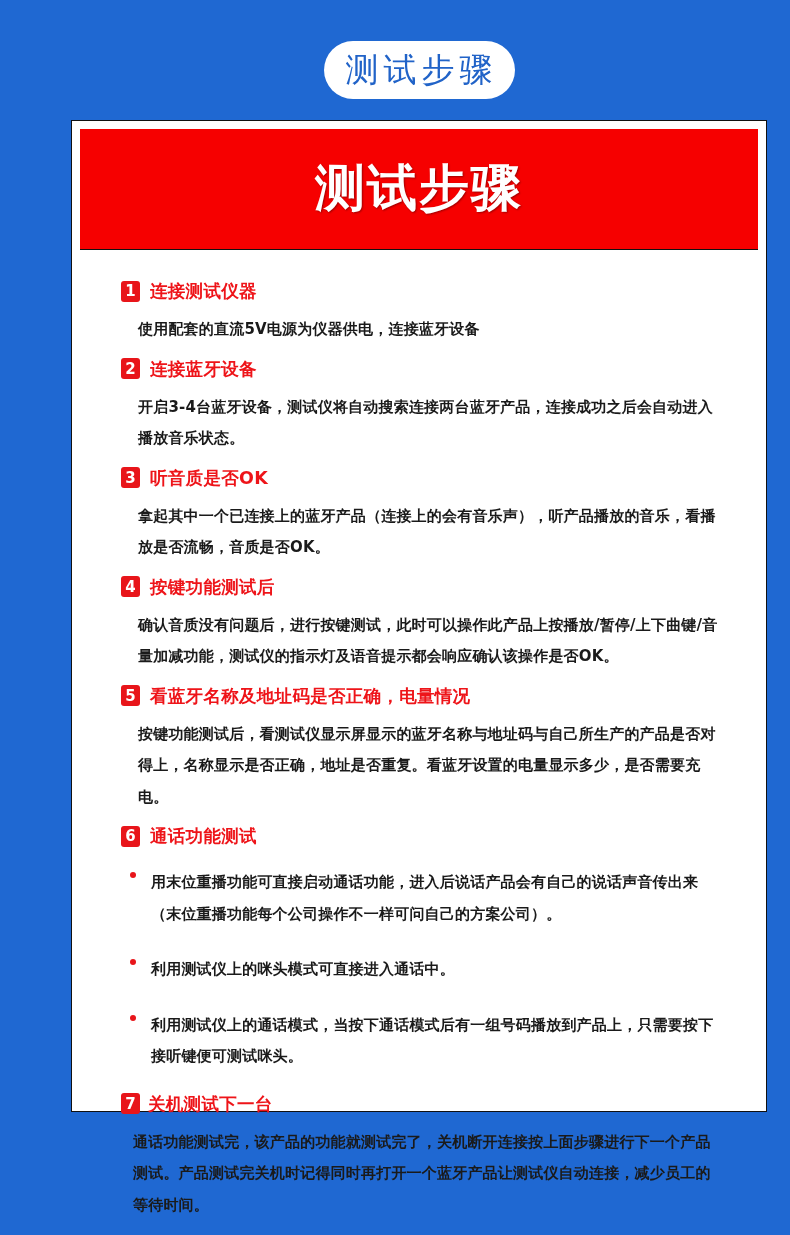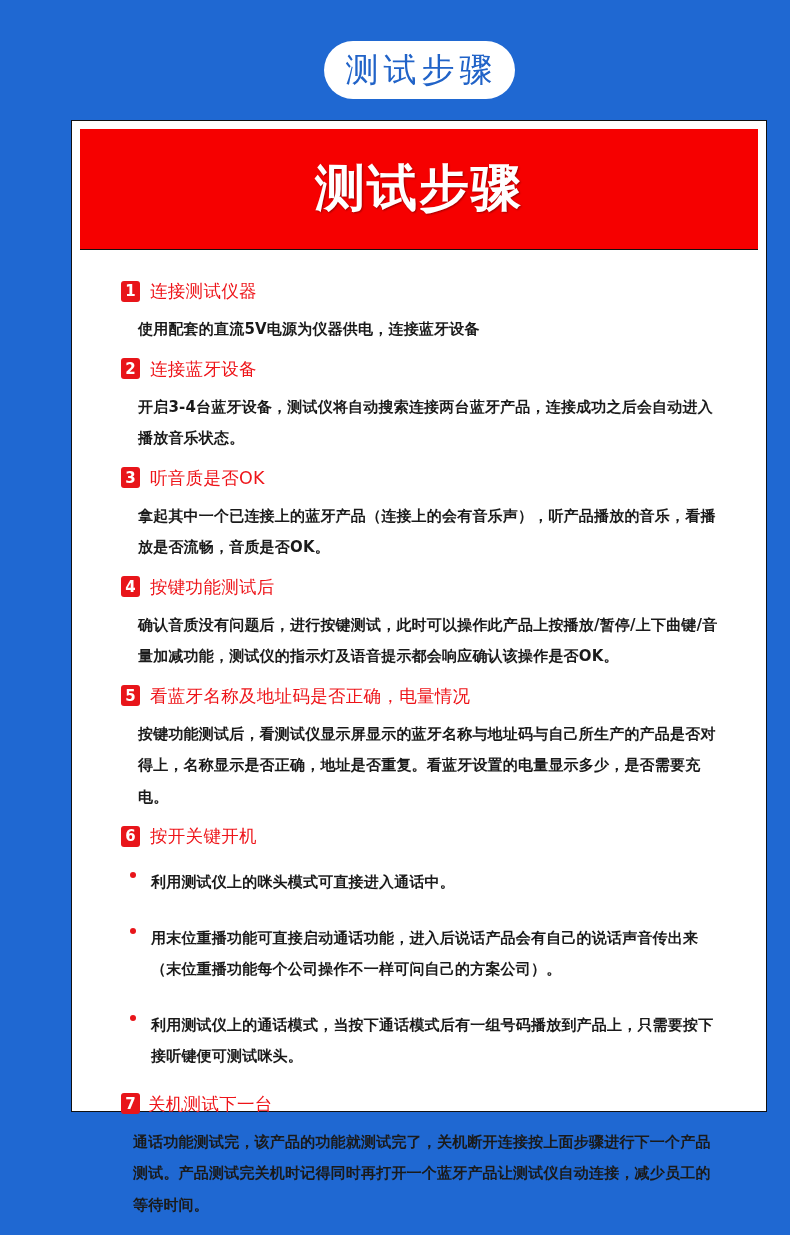--- a/index.html
+++ b/index.html
@@ -61,21 +61,21 @@
     border-radius: 3px;
     color: #ffffff;
     font-size: 15px;
     font-weight: bold;
     display: flex; align-items: center; justify-content: center;
     margin-right: 2px;
   }
   .step-title {
     color: #ee1419;
     font-size: 17.5px;
-    font-weight: normal;
+    font-weight: bold;
     letter-spacing: 0.3px;
   }
   .step-title.gap { margin-left: 6px; text-align: center; }
   .para {
     color: #1a1a1a;
     font-size: 15px;
     font-weight: bold;
     line-height: 31.5px;
     padding-left: 25px;
     padding-right: 10px;
@@ -152,29 +152,29 @@
       <div class="step-head">
         <span class="num">5</span>
         <span class="step-title">看蓝牙名称及地址码是否正确，电量情况</span>
       </div>
       <div class="para">按键功能测试后，看测试仪显示屏显示的蓝牙名称与地址码与自己所生产的产品是否对得上，名称显示是否正确，地址是否重复。看蓝牙设置的电量显示多少，是否需要充电。</div>
     </div>
 
     <div class="step">
       <div class="step-head">
         <span class="num">6</span>
-        <span class="step-title">按开关键开机</span>
+        <span class="step-title">通话功能测试</span>
+      </div>
+      <div class="bullet">
+        <span class="dot"></span>
+        <span class="bullet-text">用末位重播功能可直接启动通话功能，进入后说话产品会有自己的说话声音传出来（末位重播功能每个公司操作不一样可问自己的方案公司）。</span>
       </div>
       <div class="bullet">
         <span class="dot"></span>
         <span class="bullet-text">利用测试仪上的咪头模式可直接进入通话中。</span>
-      </div>
-      <div class="bullet">
-        <span class="dot"></span>
-        <span class="bullet-text">用末位重播功能可直接启动通话功能，进入后说话产品会有自己的说话声音传出来（末位重播功能每个公司操作不一样可问自己的方案公司）。</span>
       </div>
       <div class="bullet">
         <span class="dot"></span>
         <span class="bullet-text">利用测试仪上的通话模式，当按下通话模式后有一组号码播放到产品上，只需要按下接听键便可测试咪头。</span>
       </div>
     </div>
 
     <div class="step">
       <div class="step-head">
         <span class="num">7</span>

